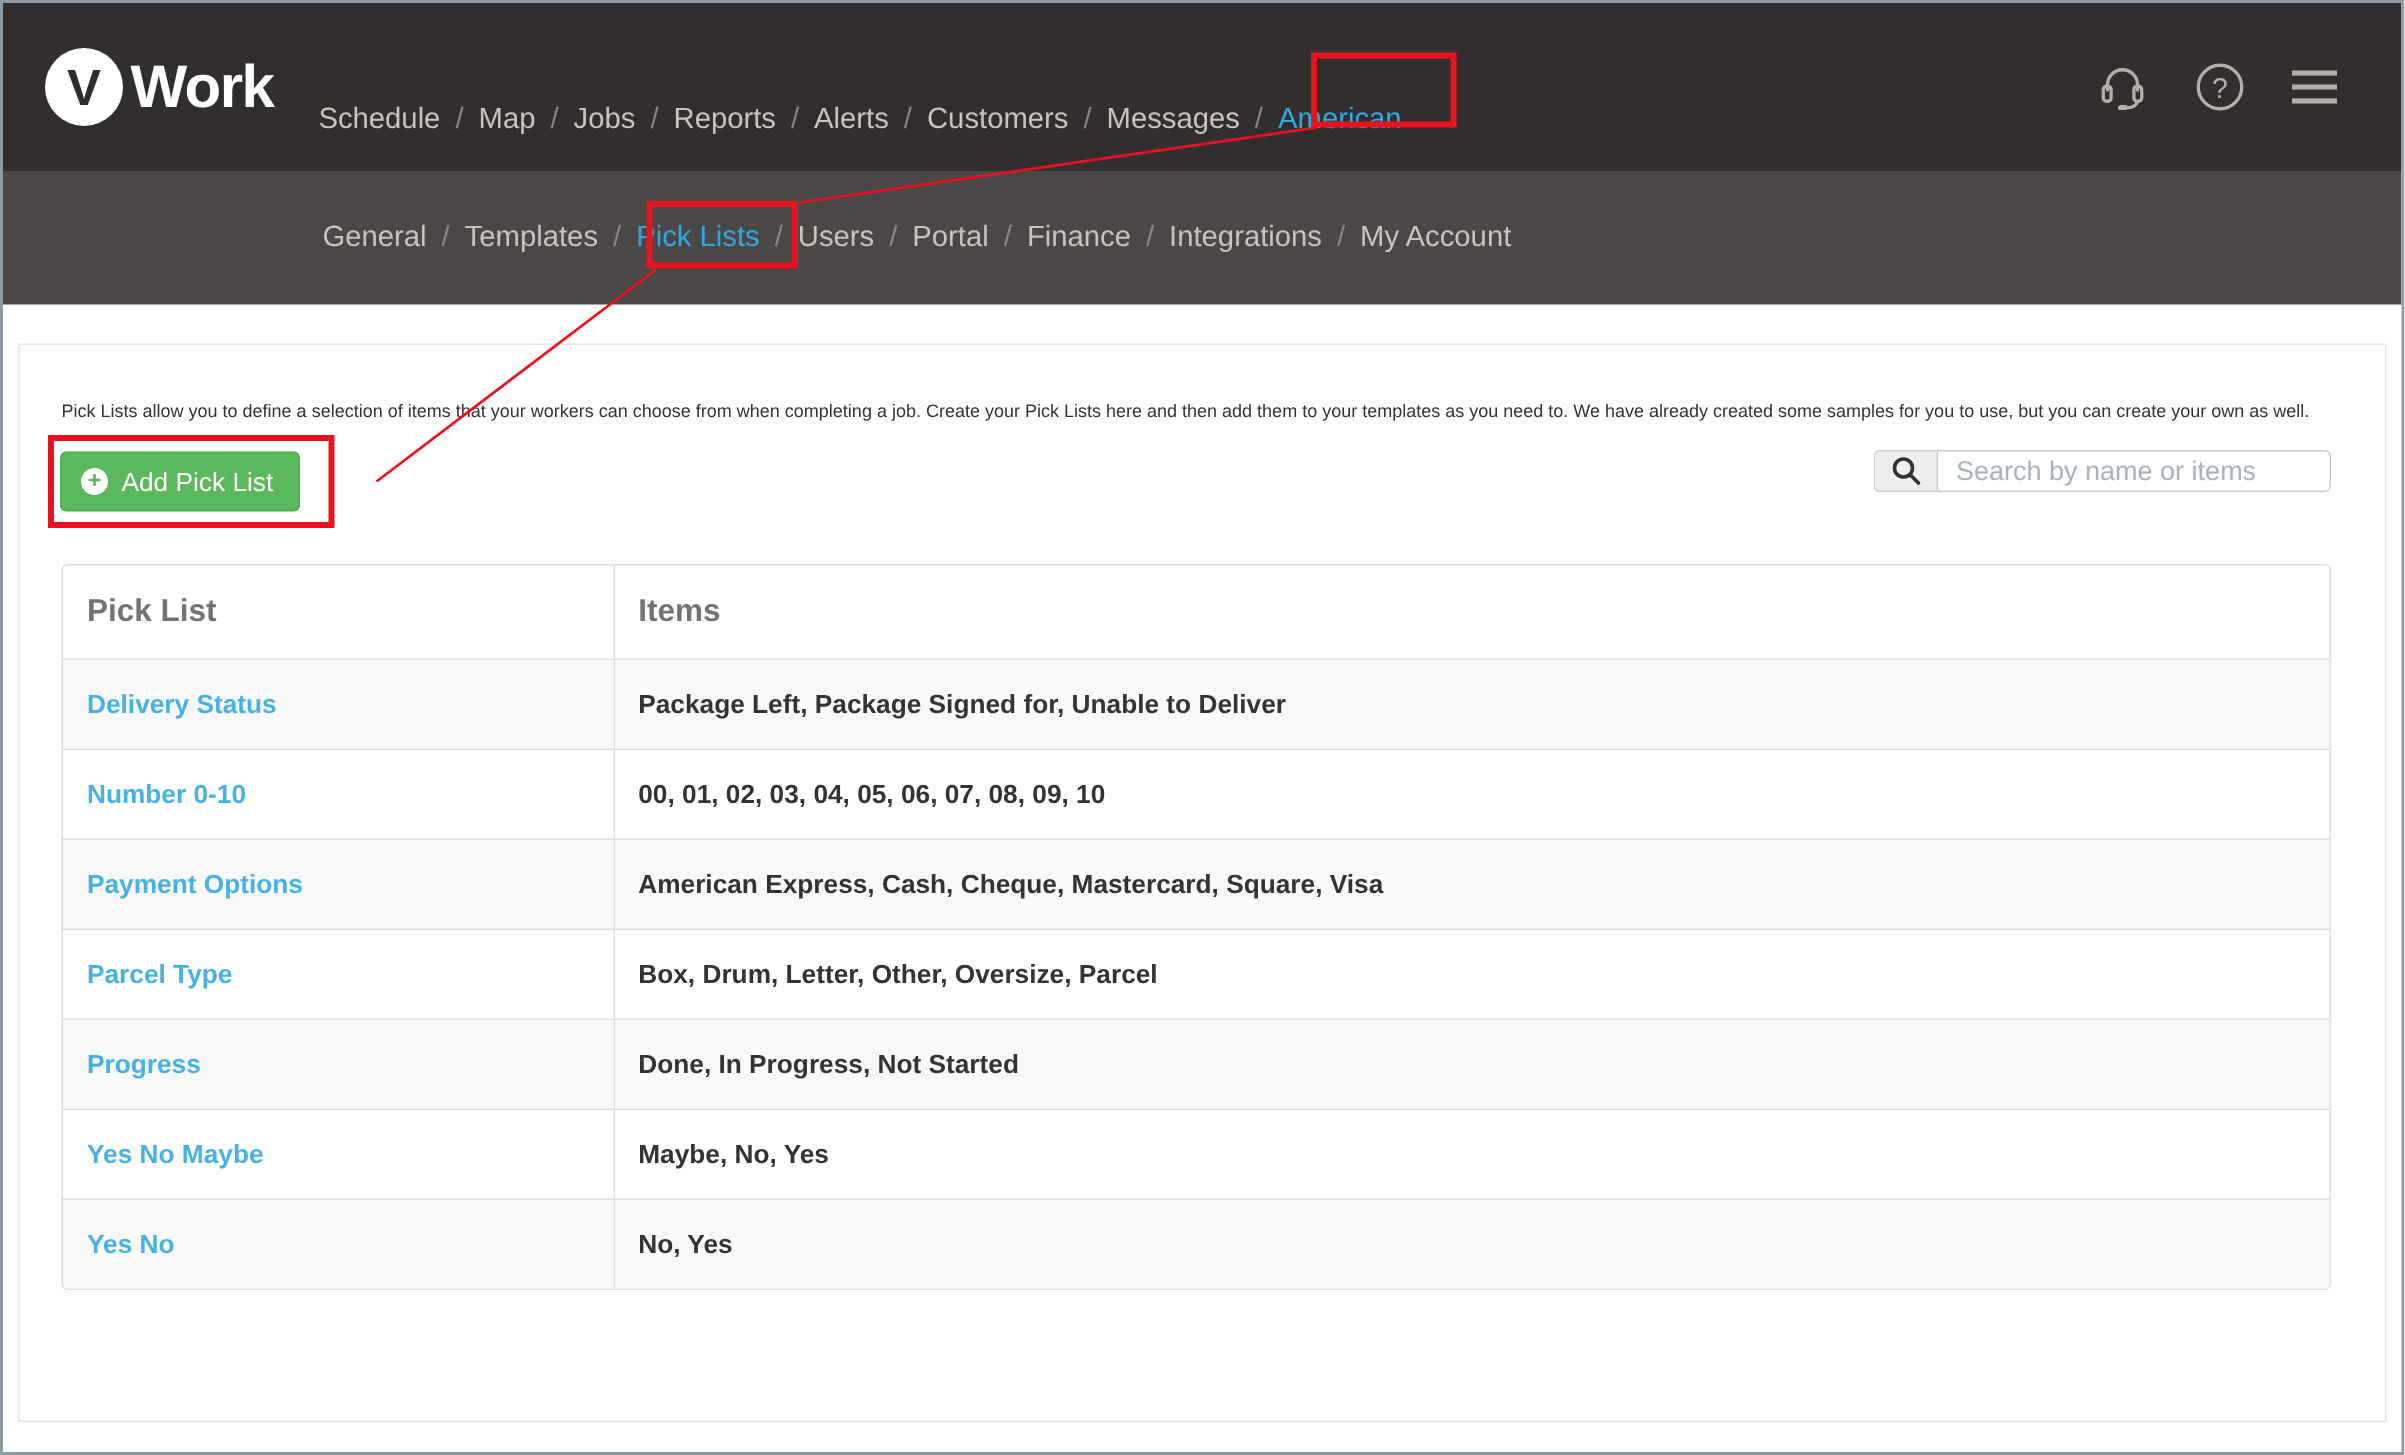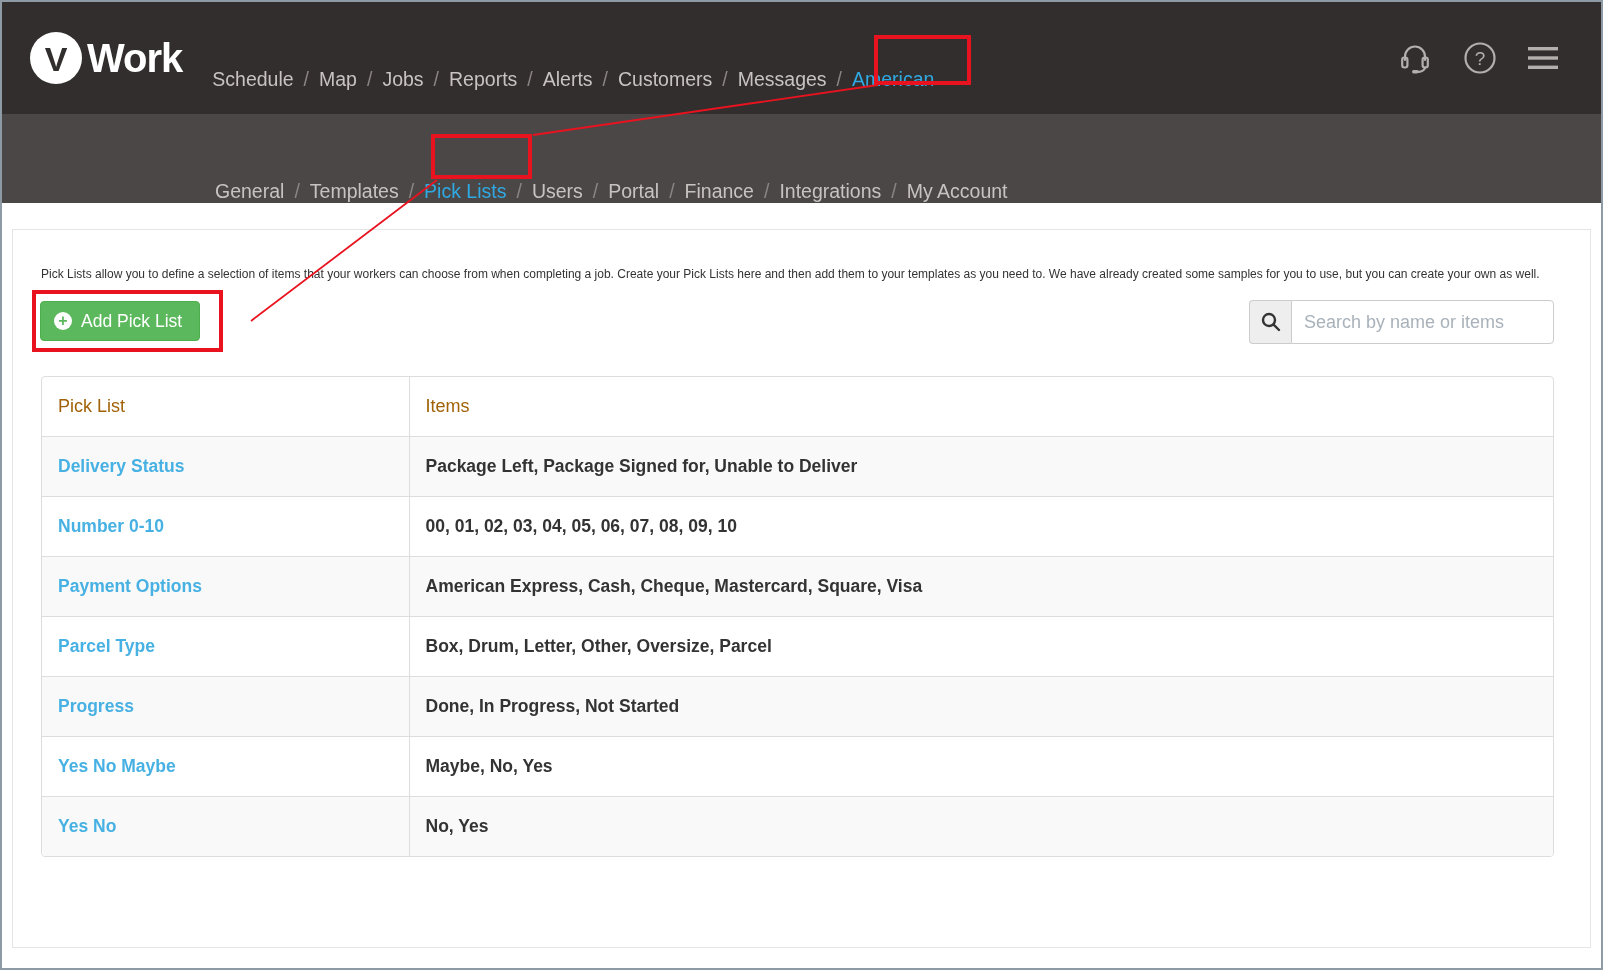--- a/index.html
+++ b/index.html
@@ -34,21 +34,21 @@
   }
   .logo-text{color:#fff;font-size:40px;font-weight:bold;letter-spacing:-1px;margin-left:5px;}
   nav.topnav{margin-left:30px;display:flex;align-items:flex-end;white-space:nowrap;margin-top:43px;}
   .nav-item{color:var(--navtext);text-decoration:none;font-size:19.5px;}
   .nav-item.active{color:var(--accent);}
   .sep{color:var(--sep);margin:0 10px;font-size:19.5px;}
   .topbar-icons{margin-left:auto;display:flex;align-items:center;gap:30px;}
   .tb-icon{display:flex;align-items:center;justify-content:center;cursor:pointer;}
   
   .subnav{
-    height:89px;background:var(--subnav);display:flex;align-items:flex-end;
+    height:89px;background:var(--subnav);display:flex;align-items:center;
     padding-left:213px;white-space:nowrap;
   }
   
   .panel{
     margin:26px 10px 0 10px;border:1px solid var(--panelborder);
     min-height:719px;background:#fff;padding:30px 36px 30px 28px;
   }
   .intro{font-size:12px;color:#333;line-height:29px;max-width:1516px;}
   .actions-row{display:flex;justify-content:space-between;align-items:flex-start;margin-top:1px;}
   .anno-btn-box{
@@ -58,35 +58,35 @@
   .btn-add{
     display:flex;align-items:center;gap:9px;height:40px;padding:0 17px 0 13px;
     background:var(--green);border:1px solid var(--green-border);border-radius:4px;
     color:#fff;font-size:17.5px;font-family:"Liberation Sans", sans-serif;cursor:pointer;
   }
   .plus-icon{
     width:18px;height:18px;border-radius:50%;background:#fff;color:var(--green);
     font-weight:bold;font-size:16px;line-height:17px;display:flex;align-items:center;
     justify-content:center;padding-bottom:1px;
   }
-  .search-group{display:flex;width:305px;height:44px;margin-top:10px;justify-content:center;}
+  .search-group{display:flex;width:305px;height:28px;margin-top:10px;justify-content:center;}
   .search-addon{
     width:42px;background:#eeeeee;border:1px solid #ccc;border-right:none;
     border-radius:4px 0 0 4px;display:flex;align-items:center;justify-content:center;
   }
   .search-input{
     flex:1;border:1px solid #ccc;border-radius:0 4px 4px 0;font-size:18px;
     padding:0 12px;color:#555;outline:none;font-family:"Liberation Sans", sans-serif;
   }
   .search-input::placeholder{color:#a9b2ba;}
   
   .table-wrap{margin-top:24px;border:1px solid var(--border);border-radius:4px;overflow:hidden;}
   table{width:100%;border-collapse:collapse;}
   th,td{text-align:left;vertical-align:middle;}
-  th{font-size:18px;font-weight:normal;color:#a16207;padding:19px 16px;}
+  th{font-size:21px;font-weight:bold;color:#737373;padding:19px 16px;}
   td{font-size:17.5px;color:#333;padding:19px 16px;font-weight:bold;}
   .col-name{width:367px;}
   th.col-items,td.col-items{border-left:1px solid var(--border);margin-left:31px;}
   tbody tr{border-top:1px solid var(--border);}
   tbody tr:nth-child(odd){background:#f9f9f9;}
   tbody a{color:var(--link);text-decoration:none;}
   
   .anno-box{position:absolute;border:4px solid var(--red);pointer-events:none;z-index:60;}
   .anno-settings{left:872px;top:33px;width:97px;height:50px;}
   .anno-picklists{left:429px;top:132px;width:101px;height:45px;}

